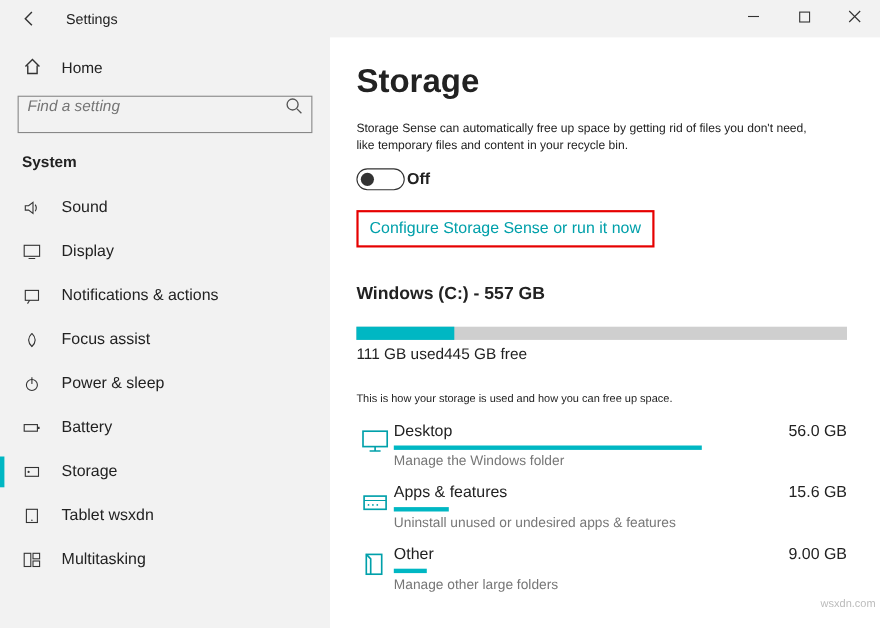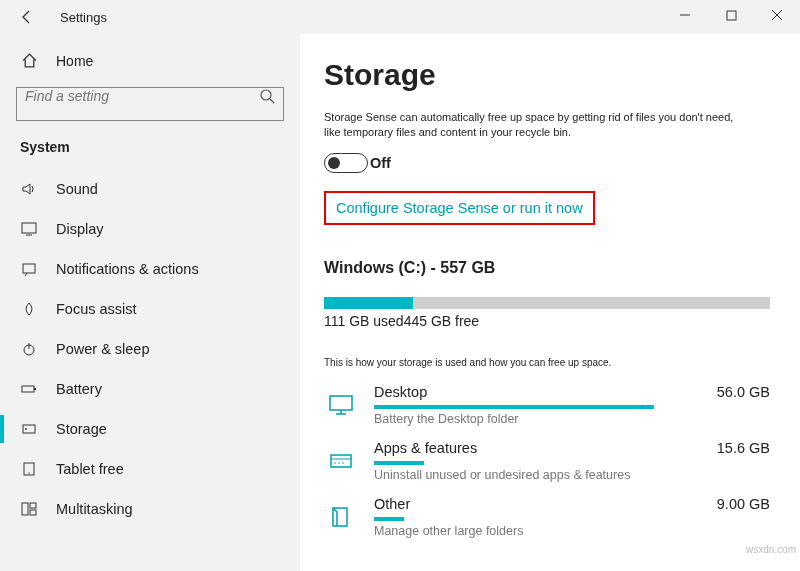--- a/index.html
+++ b/index.html
@@ -27,21 +27,21 @@
   .toggle { width:44px; height:20px; border:1.5px solid #333; border-radius:10px; position:relative; cursor:pointer; }
   .toggle::after { content:""; position:absolute; left:3px; top:3px; width:12px; height:12px; border-radius:50%; background:#333; }
   .toggle-label { font-size:14.5px; color:#222; }
   .configure-box { border:2px solid #e60000; padding:6px 10px; display:inline-block; margin-bottom:34px; }
   .configure-link { color:#00a0aa; font-size:14.5px; cursor:pointer; }
   h2 { font-size:16px; font-weight:700; color:#222; margin-bottom:20px; }
   .bar { height:12px; background:#cfcfcf; position:relative; margin-bottom:4px; }
   .bar-fill { height:100%; background:#00b7c3; }
   .bar-labels { display:flex; justify-content:flex-start; font-size:14px; color:#222; margin-bottom:28px; }
   .subdesc { font-size:10px; color:#222; margin-bottom:16px; }
-  .cat { display:flex; align-items:center; gap:16px; margin-bottom:14px; }
+  .cat { display:flex; align-items:flex-start; margin-bottom:14px; }
   .cat .caticon { width:34px; height:34px; display:flex; align-items:center; justify-content:center; color:#00a0aa; flex-shrink:0; }
   .cat-body { flex:1; }
   .cat-head { display:flex; justify-content:space-between; font-size:14.5px; color:#222; }
   .cat-bar { height:4px; background:#00b7c3; margin:5px 0 3px 0; }
   .cat-bar.thin { width:50px; }
   .cat-bar.mid { width:280px; }
   .cat-bar.tiny { width:30px; }
   .cat-sub { font-size:12.5px; color:#777; }
   .watermark { position:absolute; right:4px; bottom:16px; font-size:10px; color:#bbb; }
 </style>
@@ -158,21 +158,21 @@
           </span>
         <span>Storage</span>
       </div>
       <div class="nav-item">
         <span class="icon">
             <svg width="18" height="18" viewBox="0 0 18 18">
               <rect x="4" y="3" width="10" height="12" stroke="#333" fill="none"></rect>
               <circle cx="9" cy="13" r="0.7" fill="#333"></circle>
             </svg>
           </span>
-        <span>Tablet free</span>
+        <span>Tablet wsxdn</span>
       </div>
       <div class="nav-item">
         <span class="icon">
             <svg width="18" height="18" viewBox="0 0 18 18">
               <rect x="2" y="3" width="6" height="12" stroke="#333" fill="none"></rect>
               <rect x="10" y="3" width="6" height="5" stroke="#333" fill="none"></rect>
               <rect x="10" y="10" width="6" height="5" stroke="#333" fill="none"></rect>
             </svg>
           </span>
         <span>Multitasking</span>
@@ -208,21 +208,21 @@
             <line x1="9" y1="23" x2="19" y2="23" stroke="#00a0aa" stroke-width="1.5"></line>
             <line x1="14" y1="19" x2="14" y2="23" stroke="#00a0aa" stroke-width="1.5"></line>
           </svg>
       </div>
       <div class="cat-body">
         <div class="cat-head">
           <span>Desktop</span>
           <span>56.0 GB</span>
         </div>
         <div class="cat-bar mid"></div>
-        <div class="cat-sub">Battery the Desktop folder</div>
+        <div class="cat-sub">Manage the Windows folder</div>
       </div>
     </div>
 
     <div class="cat">
       <div class="caticon">
         <svg width="28" height="28" viewBox="0 0 28 28">
             <rect x="4" y="8" width="20" height="12" stroke="#00a0aa" stroke-width="1.5" fill="none"></rect>
             <line x1="4" y1="12" x2="24" y2="12" stroke="#00a0aa"></line>
             <circle cx="8" cy="16" r="0.8" fill="#00a0aa"></circle>
             <circle cx="12" cy="16" r="0.8" fill="#00a0aa"></circle>

